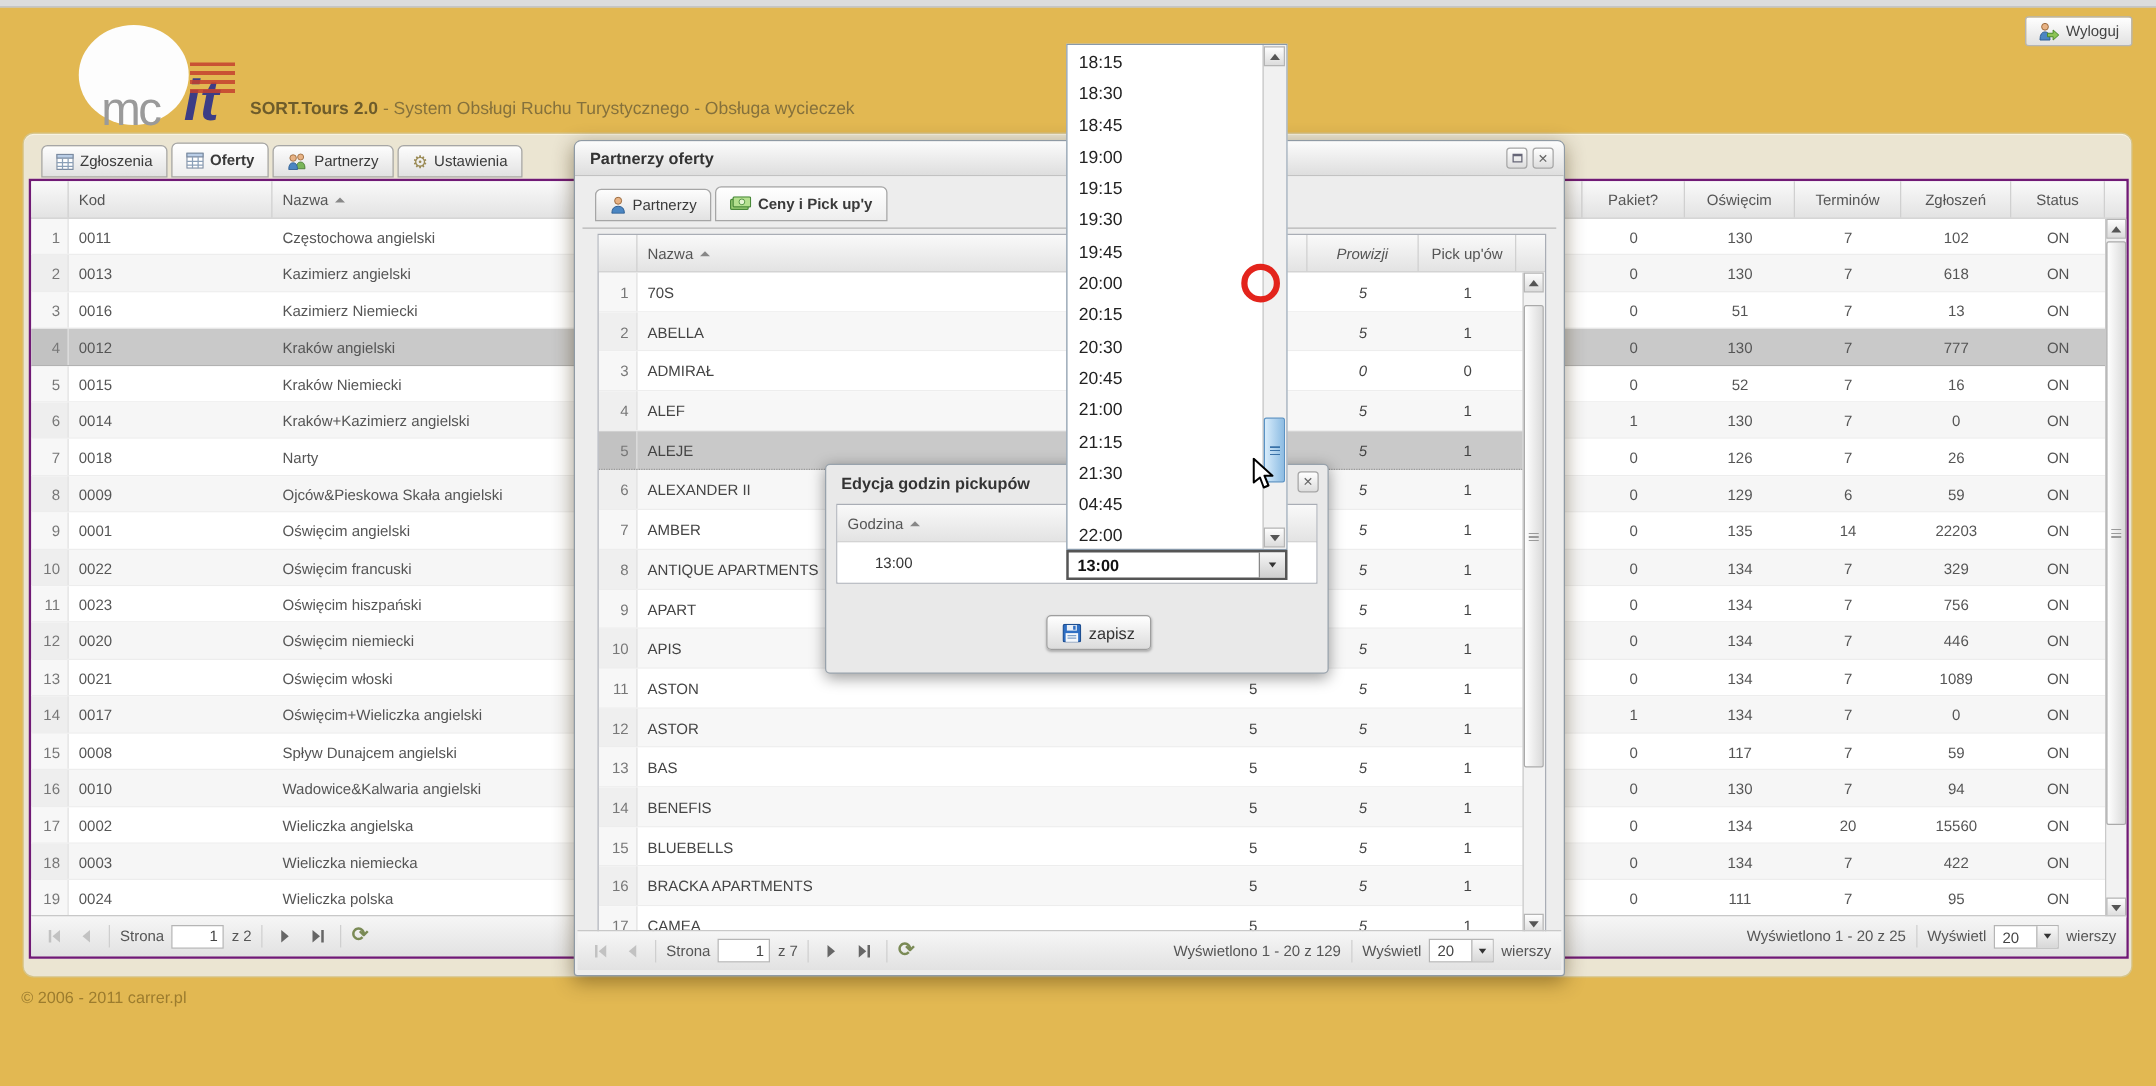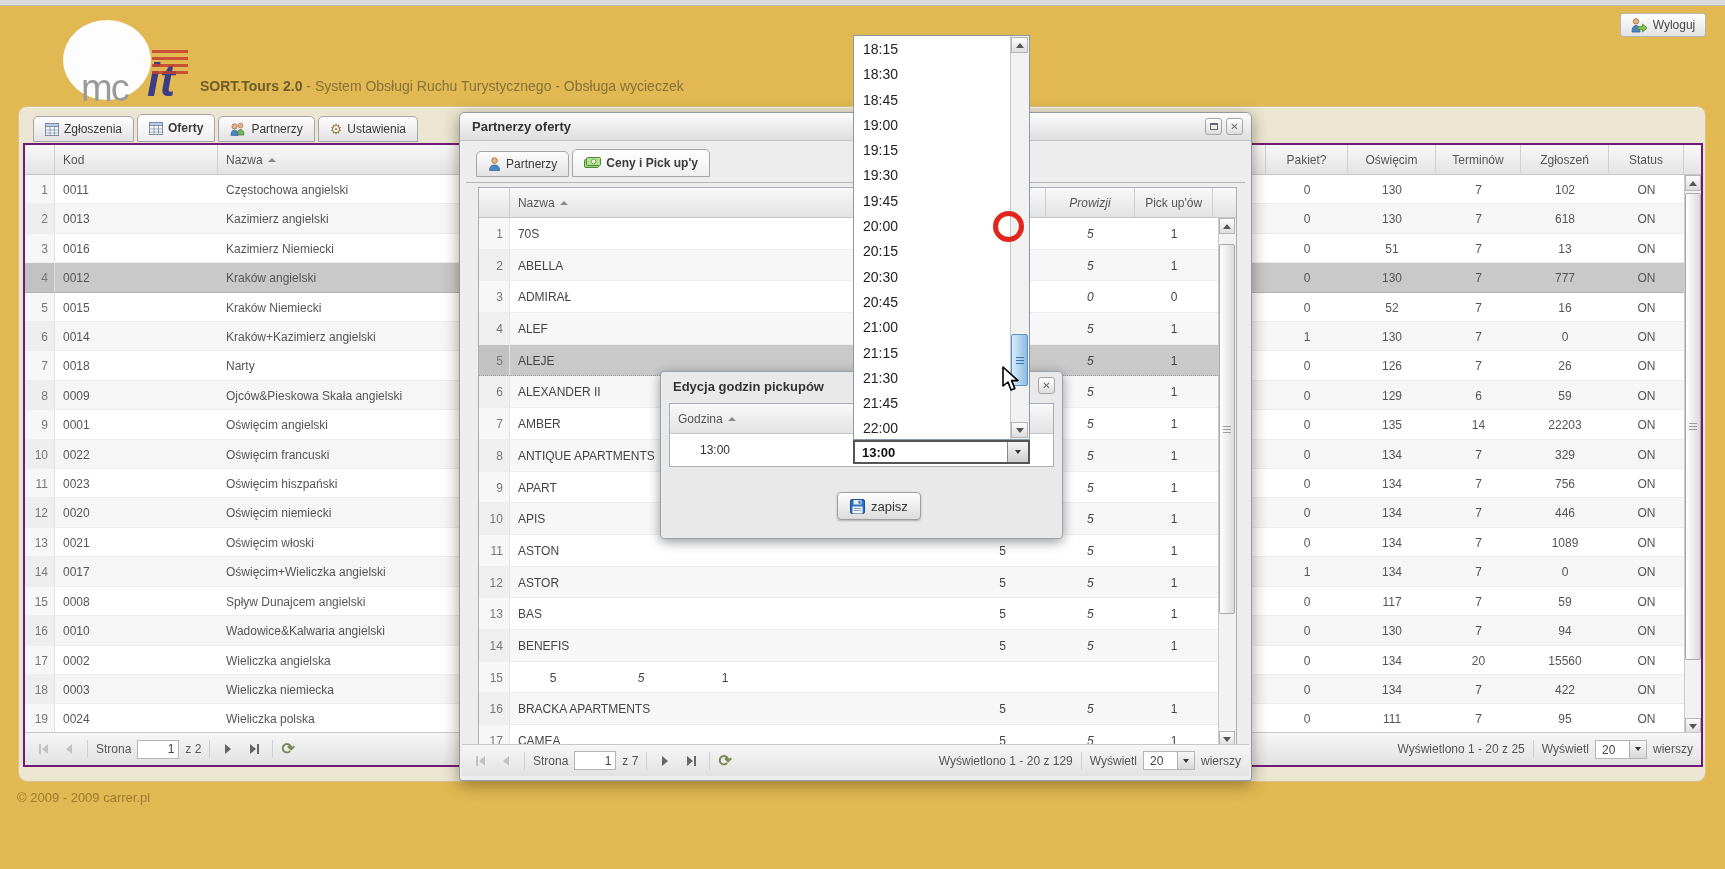--- a/index.html
+++ b/index.html
@@ -439,21 +439,21 @@
           <span>20</span>
           <span class="trigger">
               <span class="tri-dn-s"></span>
             </span>
         </span>
         <span>wierszy</span>
       </div>
     </div>
   </div>
 
-  <div class="copyright">© 2009 - 2009 carrer.pl</div>
+  <div class="copyright">© 2006 - 2011 carrer.pl</div>
 
   <div class="modal">
     <div class="mtitlebar">
       <span class="mtitle">Partnerzy oferty</span>
       <span class="tool">
           <span class="maxbox"></span>
         </span>
       <span class="tool">✕</span>
     </div>
     <div class="mtabs">
@@ -608,20 +608,21 @@
             <div class="gc m-num numc">14</div>
             <div class="gc m-naz l">BENEFIS</div>
             <div class="gc m-ext">5</div>
             <div class="gc m-pro">5</div>
             <div class="gc m-pic">1</div>
             <div class="gc m-pad"></div>
             <div class="gc m-scr"></div>
           </div>
           <div class="mrow">
             <div class="gc m-num numc">15</div>
+            <div class="gc m-naz l">BLUEBELLS</div>
             <div class="gc m-ext">5</div>
             <div class="gc m-pro">5</div>
             <div class="gc m-pic">1</div>
             <div class="gc m-pad"></div>
             <div class="gc m-scr"></div>
           </div>
           <div class="mrow">
             <div class="gc m-num numc">16</div>
             <div class="gc m-naz l">BRACKA APARTMENTS</div>
             <div class="gc m-ext">5</div>
@@ -723,21 +724,21 @@
       <div class="titem">19:15</div>
       <div class="titem">19:30</div>
       <div class="titem">19:45</div>
       <div class="titem">20:00</div>
       <div class="titem">20:15</div>
       <div class="titem">20:30</div>
       <div class="titem">20:45</div>
       <div class="titem">21:00</div>
       <div class="titem">21:15</div>
       <div class="titem">21:30</div>
-      <div class="titem">21:45</div>
+      <div class="titem">04:45</div>
       <div class="titem">22:00</div>
       <div class="tscroll">
       <div class="sbtn" style="top:1px; width:17px;">
           <span class="tri-up"></span>
         </div>
       <div class="sthumb bluethumb" style="top:298px; height:52px; width:17px;">
           <span class="grip" style="top:22px; left:4px;"></span>
         </div>
       <div class="sbtn" style="bottom:1px; width:17px;">
           <span class="tri-dn"></span>

